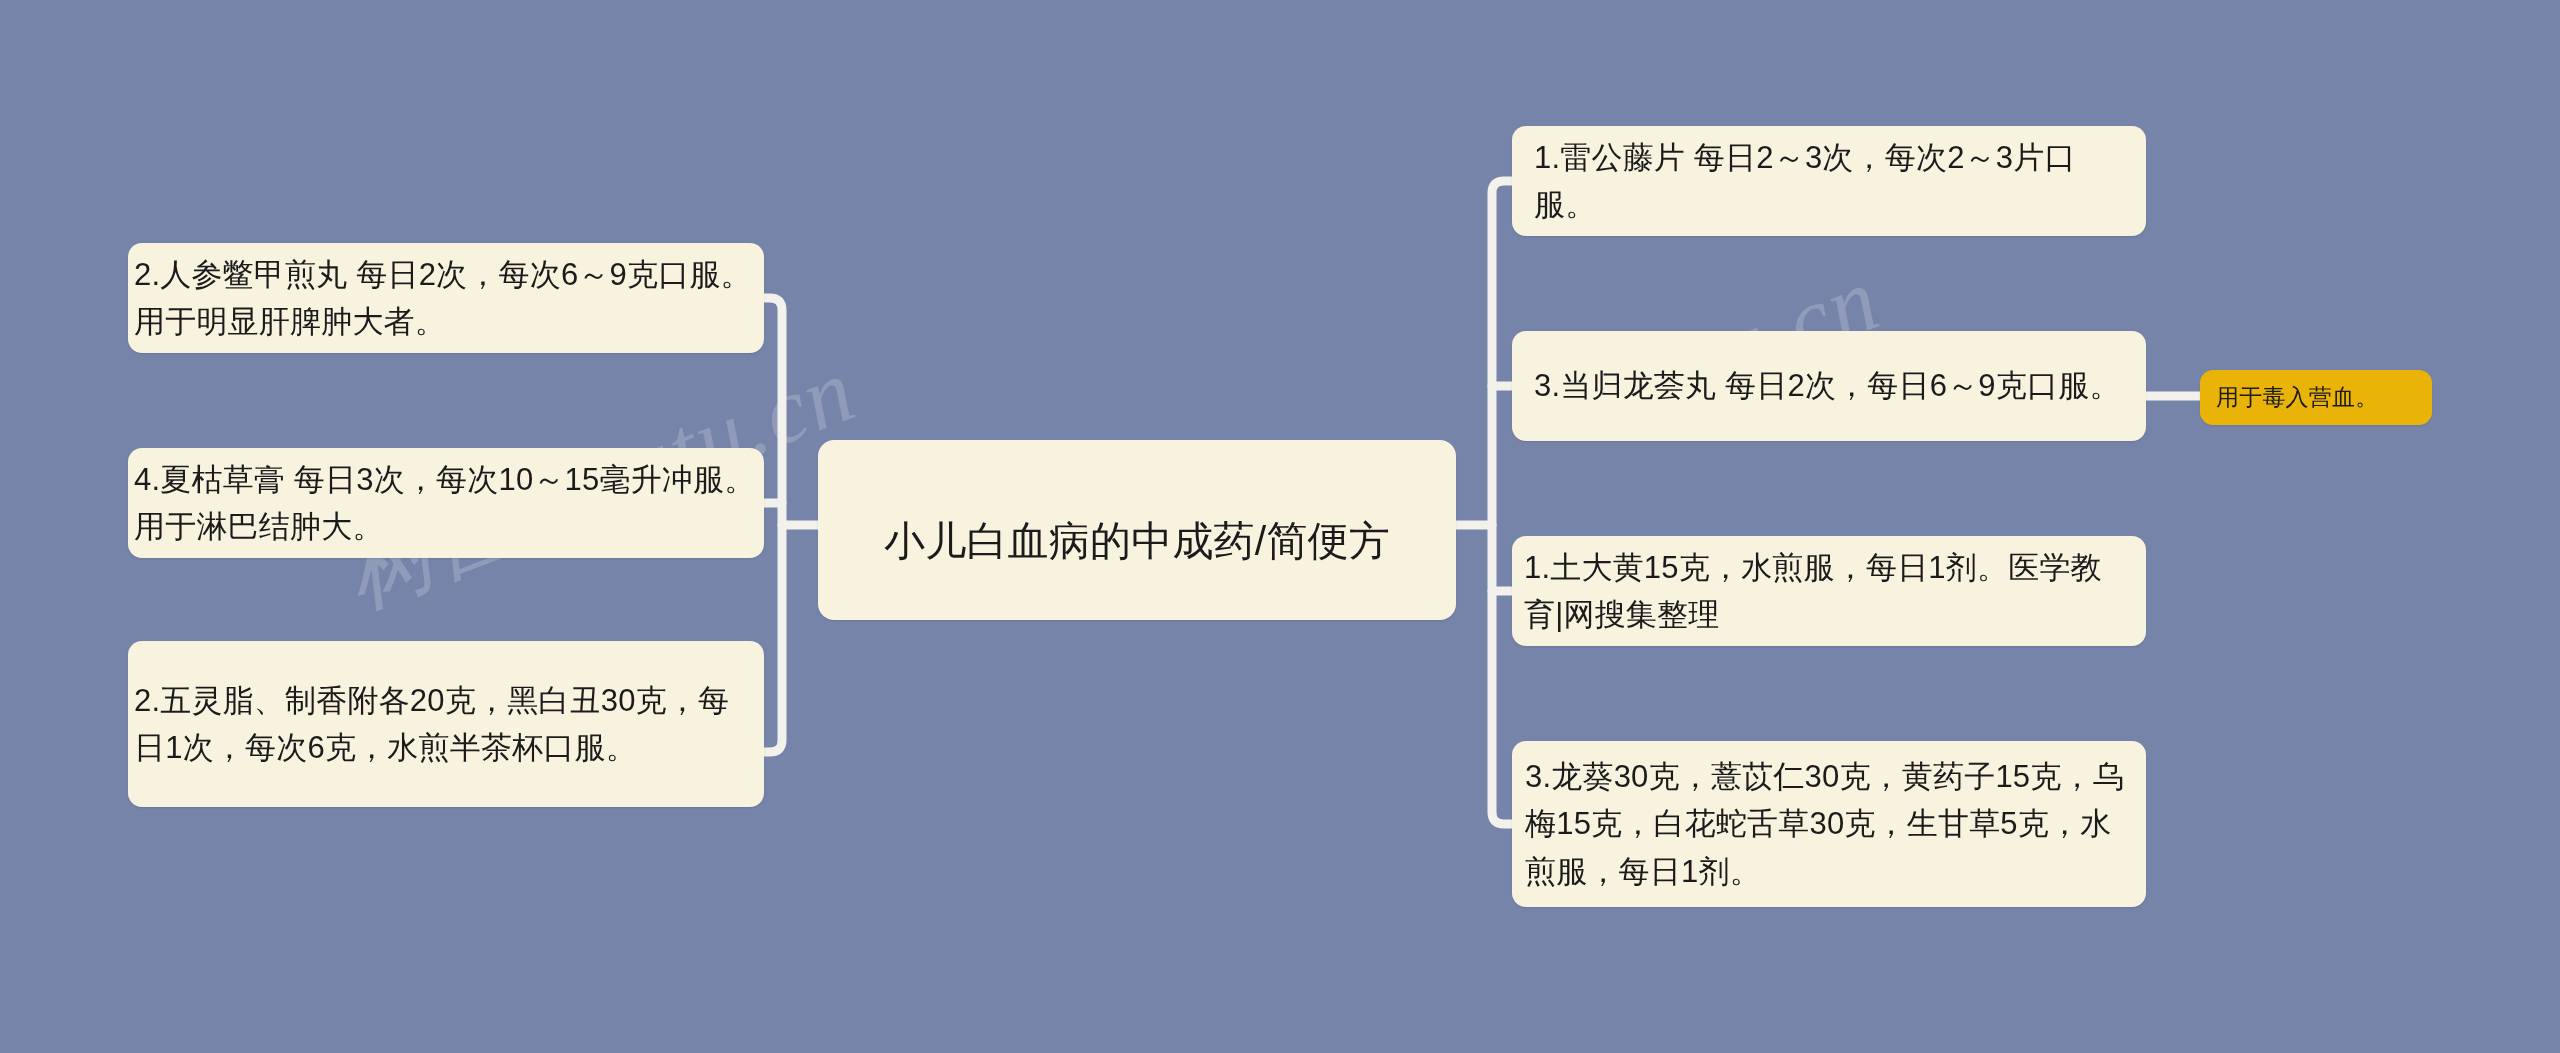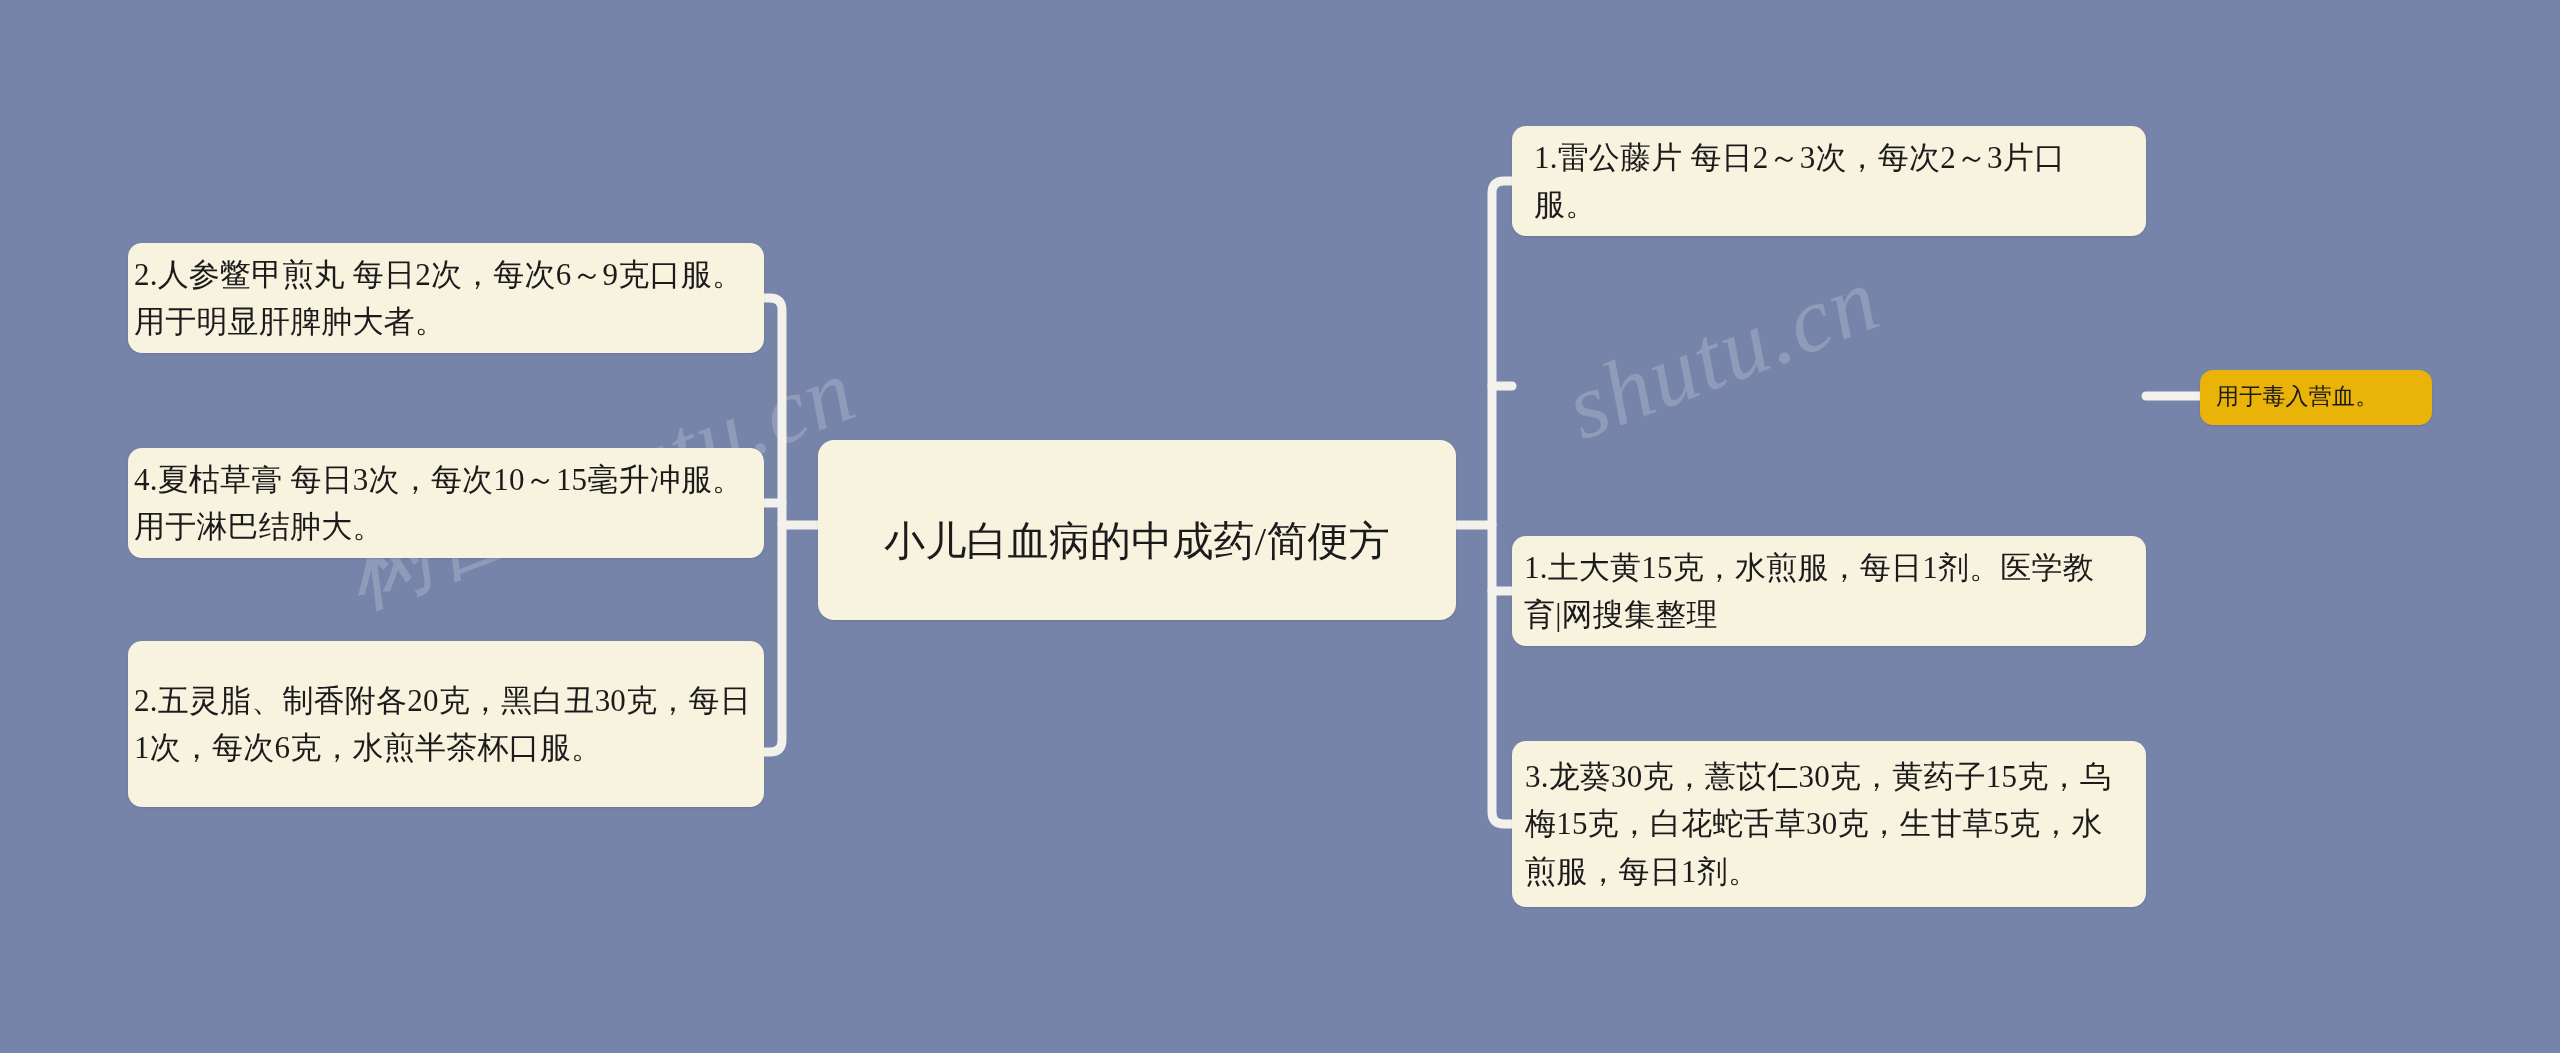--- a/index.html
+++ b/index.html
@@ -43,21 +43,21 @@
     position: absolute;
     background: #f7f3df;
     border-radius: 14px;
     color: #1b1b1b;
     line-height: 1.52;
     letter-spacing: 0.2px;
     display: flex;
     align-items: center;
     box-shadow: 0 1px 2px rgba(40,50,80,0.16);
   }
-  .node .txt { display: block; width: 100%; font-family: Liberation Serif, serif; }
+  .node .txt { display: block; width: 100%; }
 
   
   #node-root {
     left: 818px; top: 440px;
     width: 638px; height: 180px;
     border-radius: 16px;
     font-size: 41px;
     justify-content: center;
     text-align: center;
   }
@@ -122,20 +122,23 @@
   <div class="node node-left" id="node-l2">
     <span class="txt">4.夏枯草膏 每日3次，每次10～15毫升冲服。用于淋巴结肿大。</span>
   </div>
   <div class="node node-left" id="node-l3">
     <span class="txt">2.五灵脂、制香附各20克，黑白丑30克，每日1次，每次6克，水煎半茶杯口服。</span>
   </div>
 
   <div class="node node-right" id="node-r1">
     <span class="txt">1.雷公藤片 每日2～3次，每次2～3片口服。</span>
   </div>
+  <div class="node node-right" id="node-r2">
+    <span class="txt">3.当归龙荟丸 每日2次，每日6～9克口服。</span>
+  </div>
   <div class="node node-right" id="node-r3">
     <span class="txt">1.土大黄15克，水煎服，每日1剂。医学教育|网搜集整理</span>
   </div>
   <div class="node node-right" id="node-r4">
     <span class="txt">3.龙葵30克，薏苡仁30克，黄药子15克，乌梅15克，白花蛇舌草30克，生甘草5克，水煎服，每日1剂。</span>
   </div>
 
   <div class="node" id="node-r2a">
     <span class="txt">用于毒入营血。</span>
   </div>

